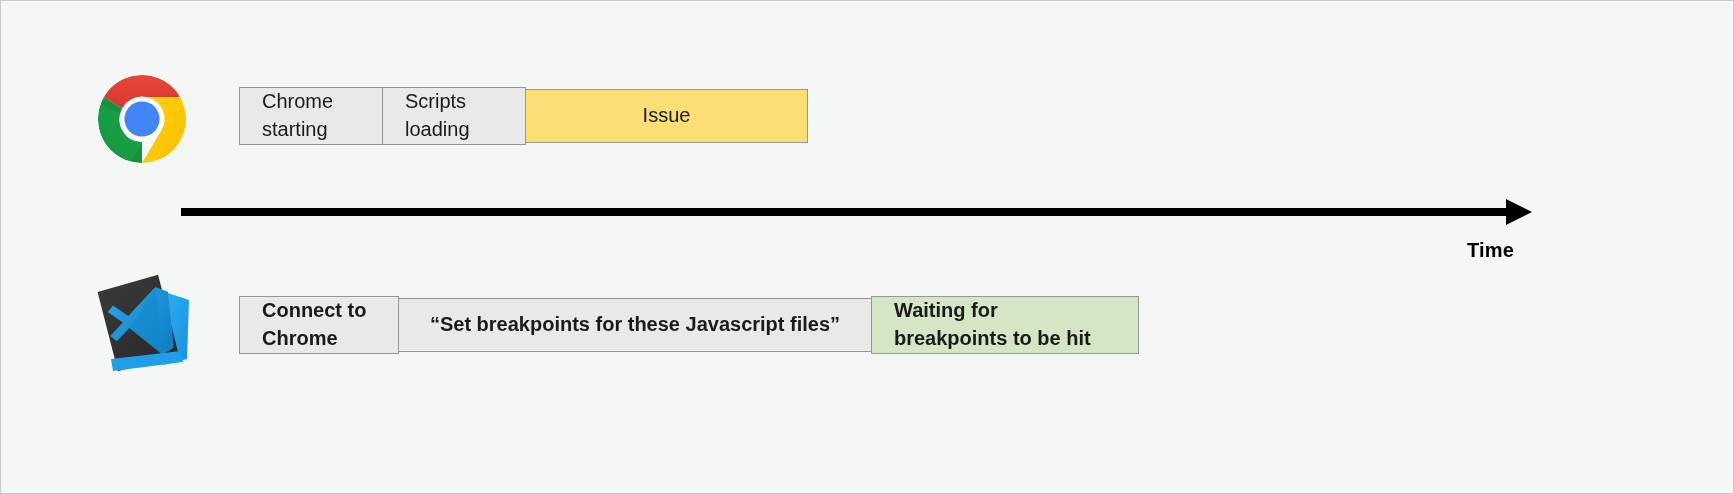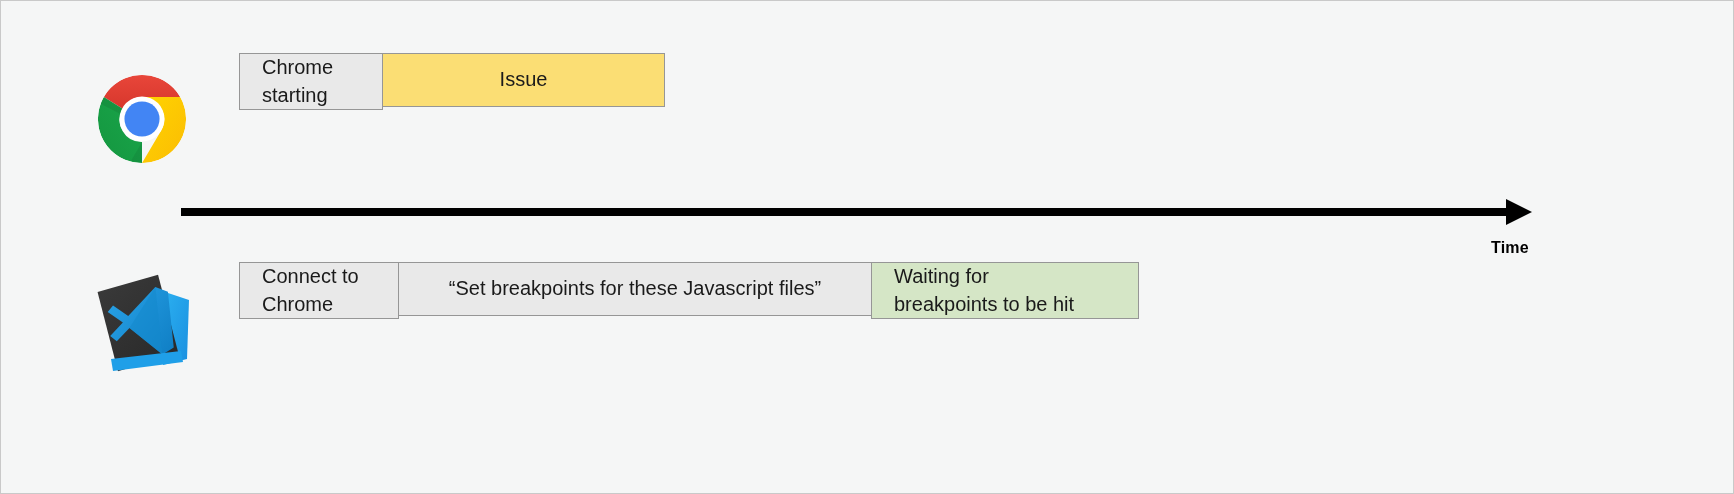--- a/index.html
+++ b/index.html
@@ -17,21 +17,21 @@
     background: #f5f6f6;
     box-sizing: border-box;
     border: 1px solid #c9c9c9;
     overflow: hidden;
   }
 
   
   .track {
     position: absolute;
     display: flex;
-    align-items: flex-start;
+    align-items: center;
   }
   .seg {
     box-sizing: border-box;
     border: 1px solid #969696;
     margin-left: -1px;
     display: flex;
     align-items: center;
     background: #e9e9e9;
     color: #1a1a1a;
     font-size: 20px;
@@ -54,25 +54,24 @@
   #arrow-head {
     position: absolute;
     width: 0;
     height: 0;
     border-top: 13px solid transparent;
     border-bottom: 13px solid transparent;
     border-left: 26px solid #000000;
   }
   #time-label {
     position: absolute;
-    font-size: 16px;
+    font-size: 20px;
     font-weight: bold;
     color: #000000;
     letter-spacing: .2px;
-    margin-left: 24px;
   }
 
   
   #chrome-logo { position: absolute; }
   
   #vscode-logo { position: absolute; }
 </style>
 </head>
 <body>
 
@@ -112,20 +111,24 @@
         <circle cx="50" cy="50" r="19.5" fill="#4285f4"></circle>
       </g>
     </svg>
   </div>
 
   <div class="track" id="chrome-track" style="left:238px; top:52px; height:126px;">
     <div class="seg" style="width:144px; background:#e9e9e9;">
       <span class="txt">Chrome
 starting</span>
     </div>
+    <div class="seg" style="width:144px; background:#e9e9e9;">
+      <span class="txt">Scripts
+loading</span>
+    </div>
     <div class="seg center" style="width:283px; background:#fbde74;">
       <span class="txt">Issue</span>
     </div>
   </div>
 
   <div id="arrow-line" style="left:180px; top:207px; width:1327px; height:8px;"></div>
   <div id="arrow-head" style="left:1505px; top:198px;"></div>
   <div id="time-label" style="left:1466px; top:238px;">Time</div>
 
   <div id="vscode-logo" style="left:88px; top:262px; width:110px; height:110px;">
@@ -151,21 +154,21 @@
 
       <g transform="rotate(-6 49 60)">
         <path d="M70 26 L82 32 L82 88 L70 94 L40 64 L26 76 L20 70 L34 58 L20 46 L26 40 L40 52 Z" fill="url(#vsBlueLogo)"></path>
         <path d="M70 26 L70 94 L40 64 Z" fill="#1488cc" opacity="0.55"></path>
       </g>
 
       <path d="M22 96 L92 88 L94 99 L24 108 Z" fill="#1f9fe8"></path>
     </svg>
   </div>
 
-  <div class="track" id="vscode-track" style="left:238px; top:261px; height:126px;">
+  <div class="track" id="vscode-track" style="left:238px; top:261px; height:126px;font-weight:bold;">
     <div class="seg" style="width:160px; background:#e9e9e9;">
       <span class="txt">Connect to
 Chrome</span>
     </div>
     <div class="seg center" style="width:474px; background:#e9e9e9;">
       <span class="txt">“Set breakpoints for these Javascript files”</span>
     </div>
     <div class="seg" style="width:268px; background:#d5e6c6;">
       <span class="txt">Waiting for
 breakpoints to be hit</span>

